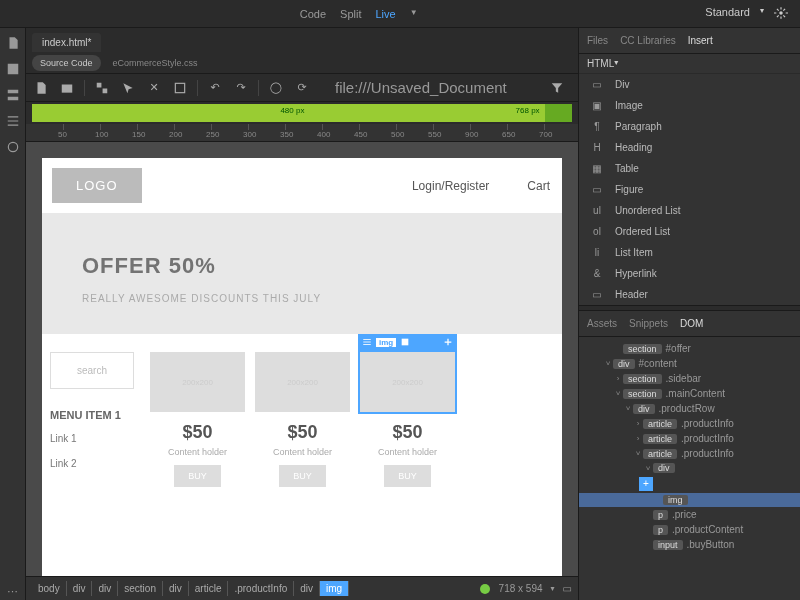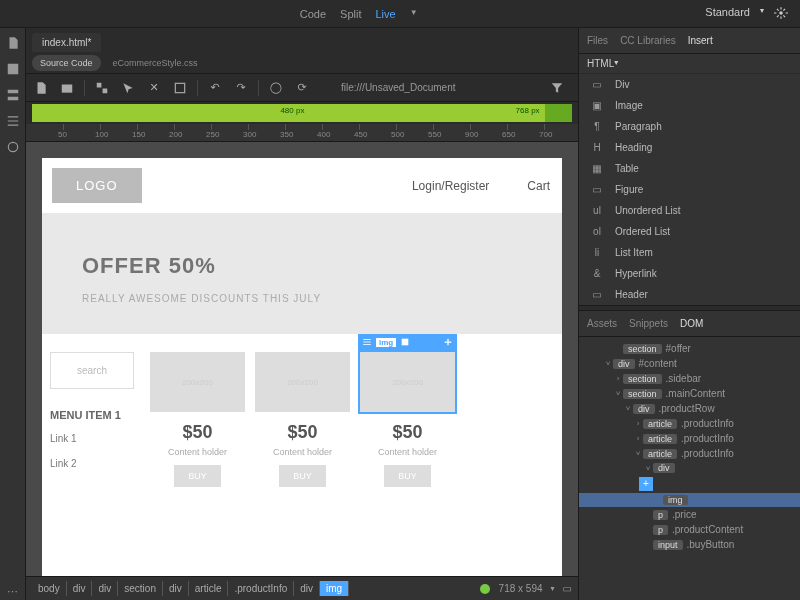--- a/index.html
+++ b/index.html
@@ -17,21 +17,21 @@
 .center-area{flex:1;display:flex;flex-direction:column;background:#2b2b2b}
 .tab-row{height:24px;display:flex;align-items:end;padding-left:6px;gap:2px}
 .tab{background:#333;padding:4px 10px;font-size:10px;color:#ccc;border-radius:3px 3px 0 0}
 .subtab-row{height:22px;display:flex;align-items:center;padding-left:6px;gap:4px;border-bottom:1px solid #1a1a1a}
 .subtab{background:#444;padding:3px 8px;font-size:9px;border-radius:10px;color:#ccc}
 .subtab.off{background:transparent;color:#888}
 .toolbar{height:28px;display:flex;align-items:center;padding:0 6px;gap:8px;border-bottom:1px solid #1a1a1a}
 .tb-btn{width:18px;height:18px;display:flex;align-items:center;justify-content:center;color:#aaa;cursor:pointer}
 .tb-btn svg{width:14px;height:14px;fill:#aaa}
 .tb-sep{width:1px;height:16px;background:#444}
-.url{color:#999;font-size:10px;margin-left:22px}
+.url{color:#999;font-size:15px;margin-left:16px}
 .filter{margin-left:auto;margin-right:6px}
 .ruler-area{position:relative}
 .media-bar{height:18px;background:#484;margin:2px 6px;position:relative;border-radius:2px}
 .media-bar .seg{position:absolute;top:0;bottom:0;background:#9c3}
 .media-bar .s1{left:0;width:5%}
 .media-bar .s2{left:5%;right:5%}
 .media-bar .s3{right:0;width:5%;background:#6a2}
 .media-bar .lbl{position:absolute;top:2px;font-size:8px;color:#050}
 .ruler{height:18px;background:#333;position:relative;font-size:8px;color:#888;border-bottom:1px solid #1a1a1a}
 .tick{position:absolute;top:0;border-left:1px solid #555;height:6px}

